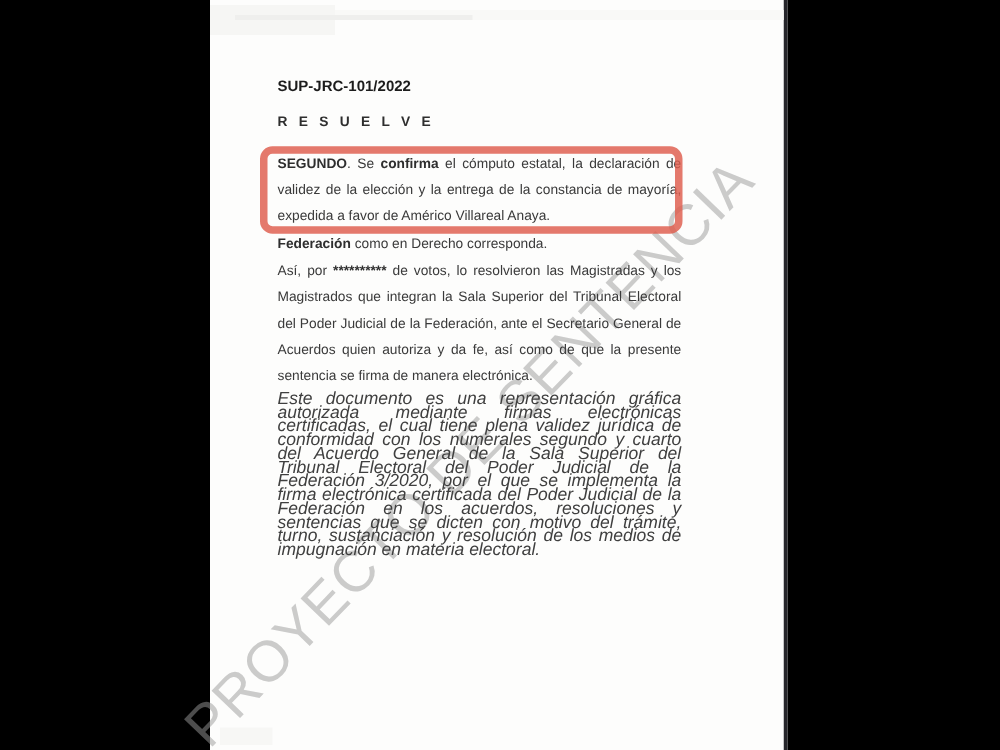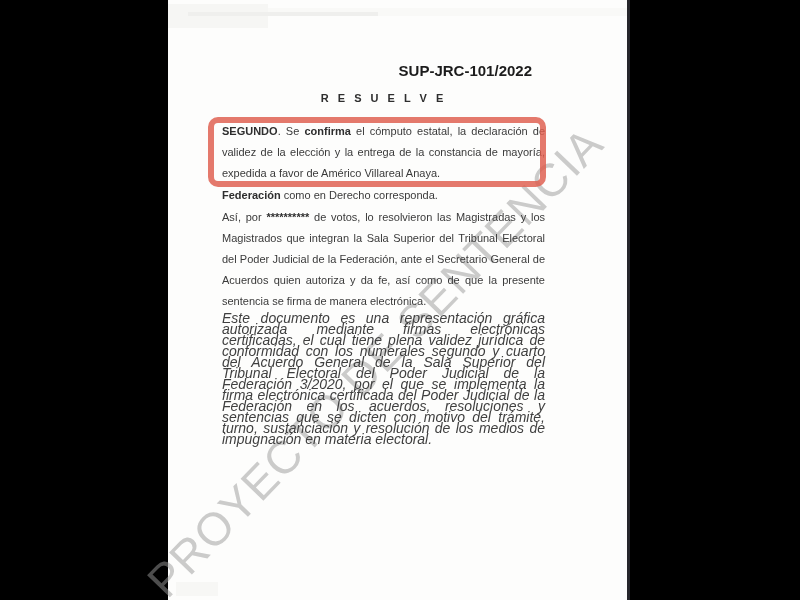--- a/index.html
+++ b/index.html
@@ -28,35 +28,34 @@
     position:absolute;left:207px;top:362px;
     transform:translate(-50%,-50%) rotate(-46deg);
     font-size:46px;letter-spacing:1px;
     color:#9a9a9a;opacity:.5;
     white-space:nowrap;
     z-index:1;
     font-weight:400;
   }
   .case-number{
     position:absolute;top:62px;left:54px;width:310px;
-    text-align:right;
-    font-size:15px;font-weight:bold;color:#1c1c1c;
+    font-size:12px;font-weight:bold;color:#1c1c1c;
     z-index:2;
   }
   .content{
     position:absolute;top:88px;left:54px;width:323px;
     font-size:11px;line-height:21px;
     color:#3a3a3a;
     text-align:justify;
     z-index:2;
   }
   .content p{margin:0 0 1px 0;}
   .b{font-weight:bold;color:#2e2e2e;}
   .resuelve{
-    text-align:center;font-weight:bold;letter-spacing:3px;color:#2e2e2e;
+    text-align:left;font-weight:bold;letter-spacing:3px;color:#2e2e2e;
   }
   .seg-wrap{position:relative;z-index:5;margin-top:12px;}
   .seg-box{
     position:absolute;left:-14px;right:-1px;top:-4px;bottom:-3px;
     border:6px solid rgba(222,92,76,0.82);
     border-radius:10px;
     pointer-events:none;
   }
   .fine-print{
     margin-top:3px;

